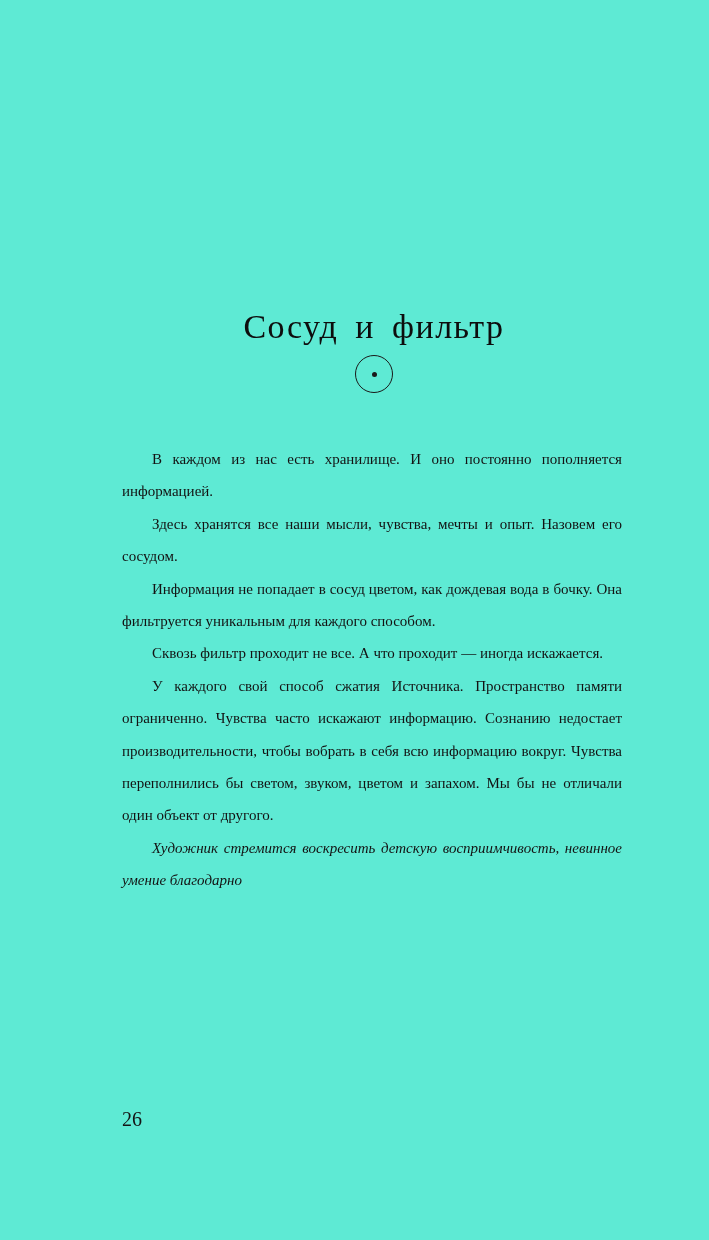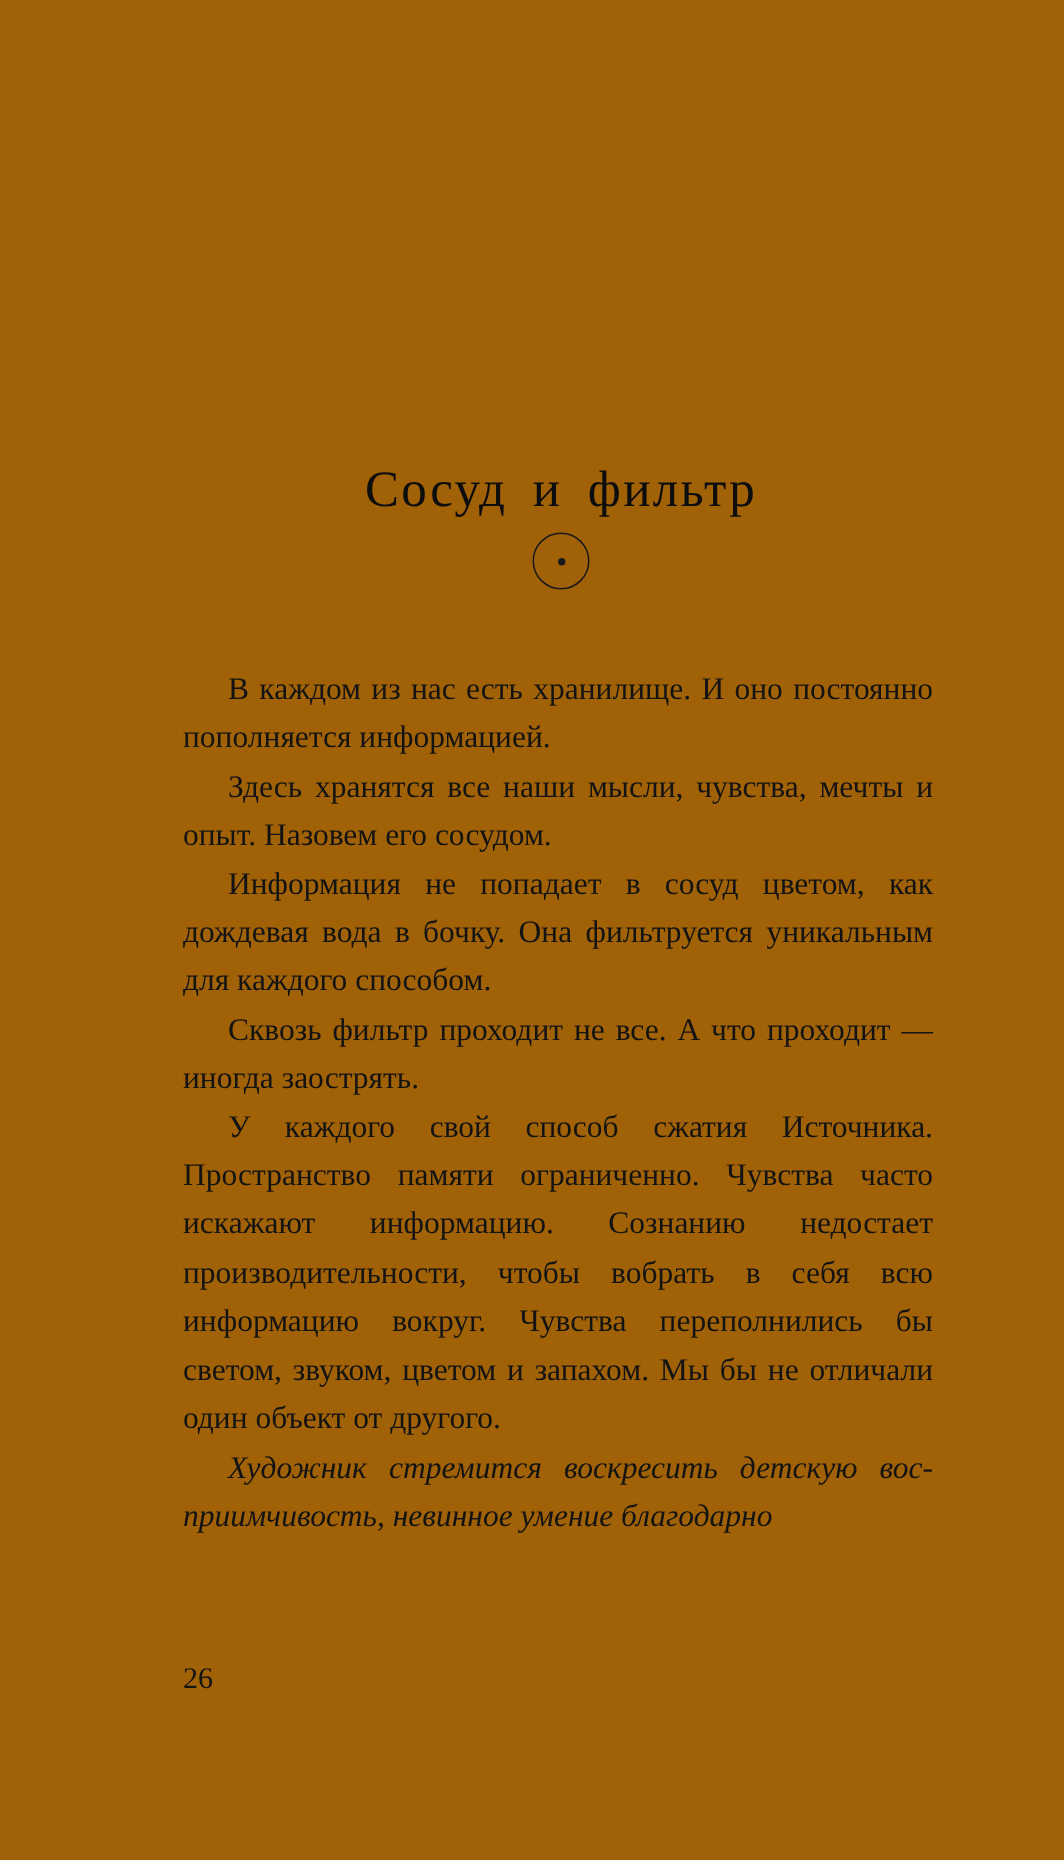--- a/index.html
+++ b/index.html
@@ -14,21 +14,21 @@
     font-family: "Liberation Serif", "DejaVu Serif", serif;
     color: #111111;
     overflow: hidden;
   }
   .page {
     position: absolute;
     left: 0;
     top: 0;
     width: 709px;
     height: 1240px;
-    background: #a16207;
+    background: #5eead4;
   }
   .content {
     position: absolute;
     left: 122px;
     top: 0;
     width: 504px;
     height: 1240px;
   }
   .chapter-title {
     position: absolute;
@@ -66,21 +66,21 @@
     width: 5px;
     height: 5px;
     border-radius: 50%;
     background: #1a1a1a;
   }
   .body-text {
     position: absolute;
     left: 0;
     top: 443px;
     width: 500px;
-    font-size: 21px;
+    font-size: 15px;
     line-height: 32.4px;
     text-align: justify;
     color: #131313;
     -webkit-hyphens: manual;
     hyphens: manual;
   }
   .body-text p {
     margin: 0;
     text-indent: 30px;
     text-align: justify;
@@ -110,20 +110,20 @@
     <div class="ornament">
       <div class="ring">
         <div class="dot"></div>
       </div>
     </div>
 
     <div class="body-text">
       <p>В каждом из нас есть хранилище. И оно по­стоянно пополняется информацией.</p>
       <p>Здесь хранятся все наши мысли, чувства, мечты и опыт. Назовем его сосудом.</p>
       <p>Информация не попадает в сосуд цветом, как дождевая вода в бочку. Она фильтруется уни­кальным для каждого способом.</p>
-      <p>Сквозь фильтр проходит не все. А что про­ходит — иногда заострять.</p>
+      <p>Сквозь фильтр проходит не все. А что про­ходит — иногда искажается.</p>
       <p>У каждого свой способ сжатия Источни­ка. Пространство памяти ограниченно. Чувства часто искажают информацию. Сознанию недо­стает производительности, чтобы вобрать в себя всю информацию вокруг. Чувства переполни­лись бы светом, звуком, цветом и запахом. Мы бы не отличали один объект от другого.</p>
       <p class="last">Художник стремится воскресить детскую вос­приимчивость, невинное умение благодарно</p>
     </div>
 
     <div class="page-number">26</div>
   </div>
 </div>
 
 </body></html>

